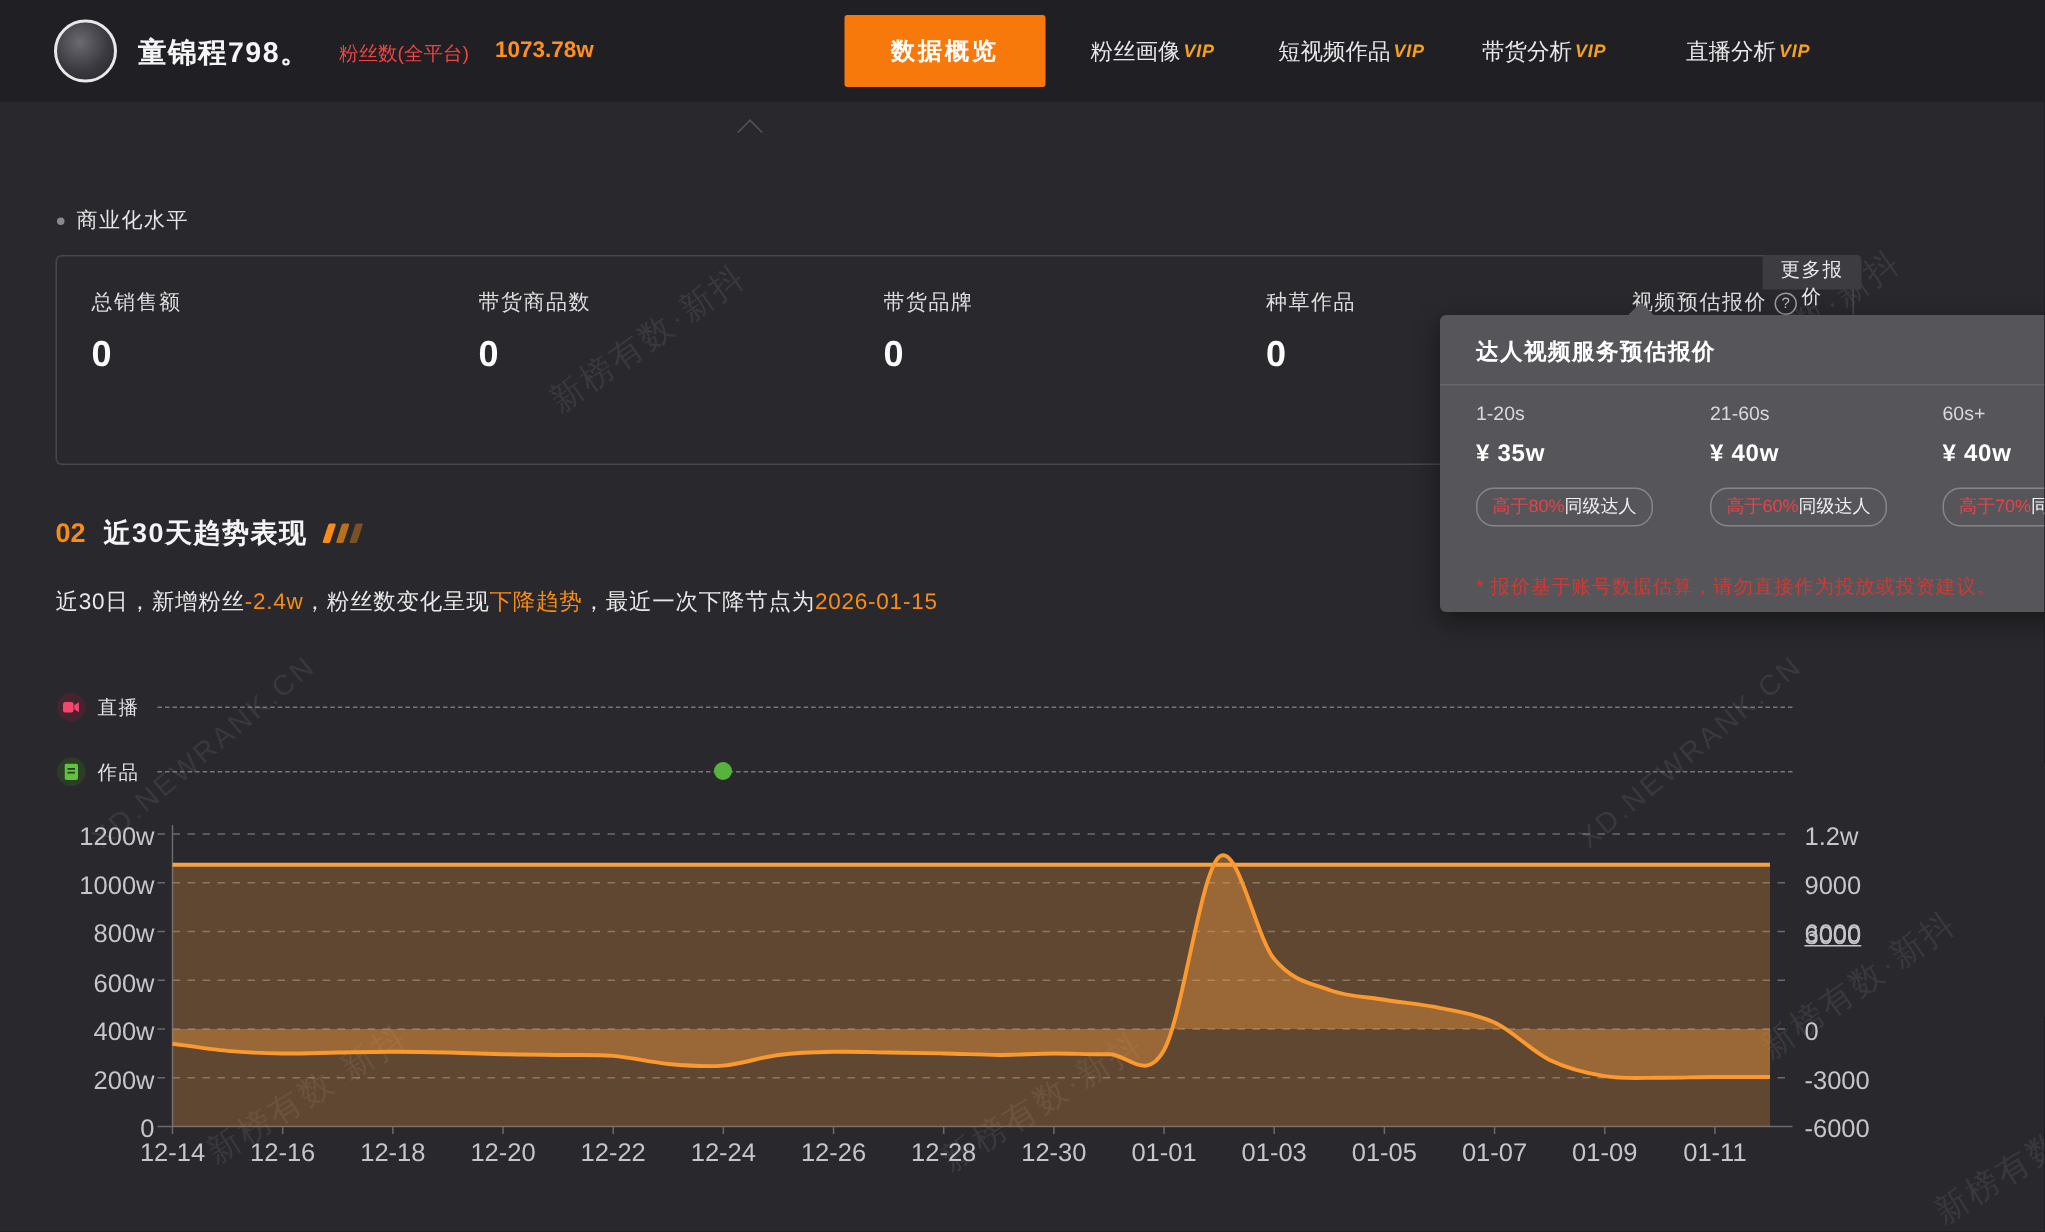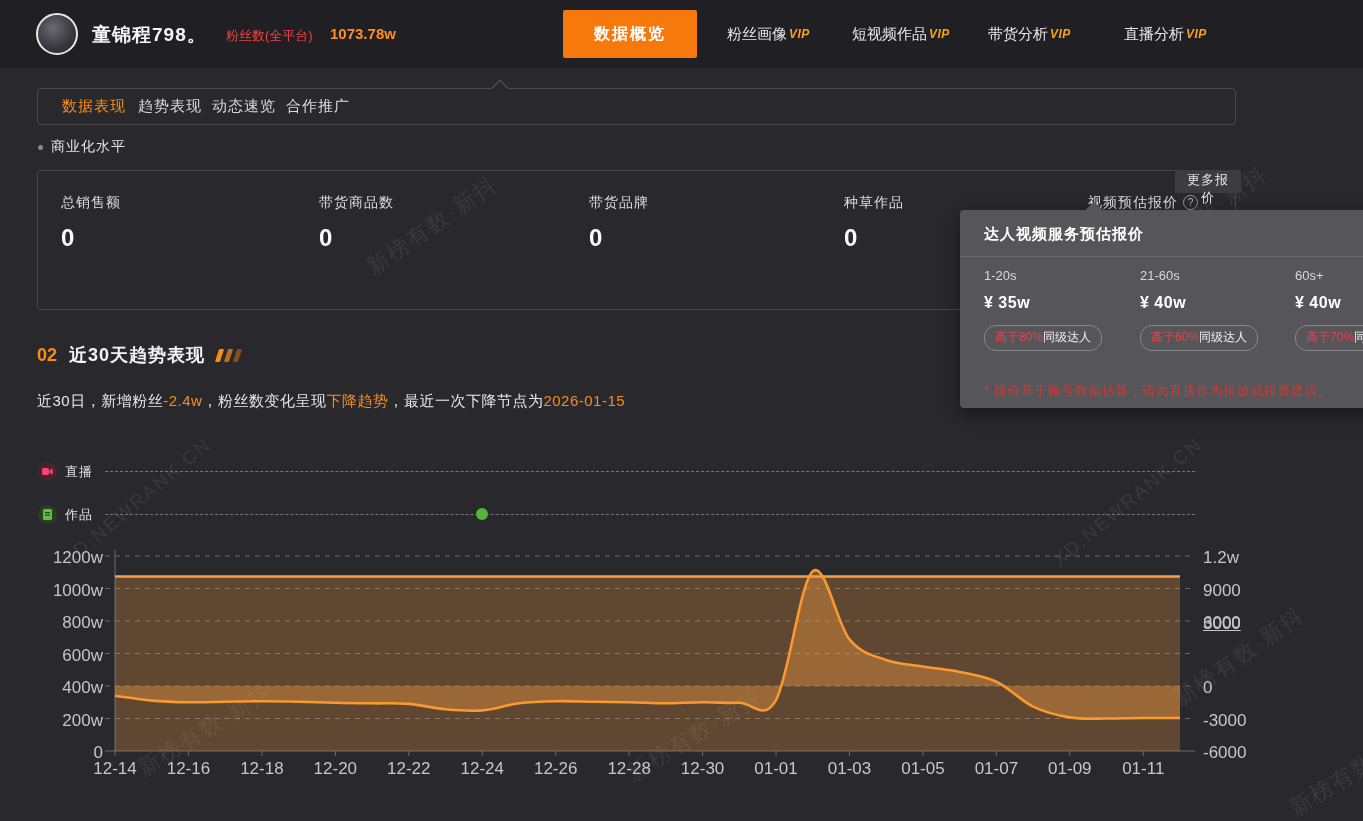--- a/index.html
+++ b/index.html
@@ -121,26 +121,20 @@
           <span>带货分析</span>
           <span class="vip">VIP</span>
         </div>
         <div class="nav-item" style="left: 1124px;">
           <span>直播分析</span>
           <span class="vip">VIP</span>
         </div>
       </nav>
   </header>
 
-  <div class="subtabs" id="subtabs">
-      <div class="tab active" style="left: 24px;">数据表现</div>
-      <div class="tab" style="left: 100px;">趋势表现</div>
-      <div class="tab" style="left: 174px;">动态速览</div>
-      <div class="tab" style="left: 248px;">合作推广</div>
-    </div>
   <div class="box-caret"></div>
 
   <div class="bullet-row">
     <span class="bullet-dot"></span>
     <span class="bullet-label">商业化水平</span>
   </div>
 
   <button class="more-btn">更多报价</button>
 
   <div class="stats-card" id="stats-card">

